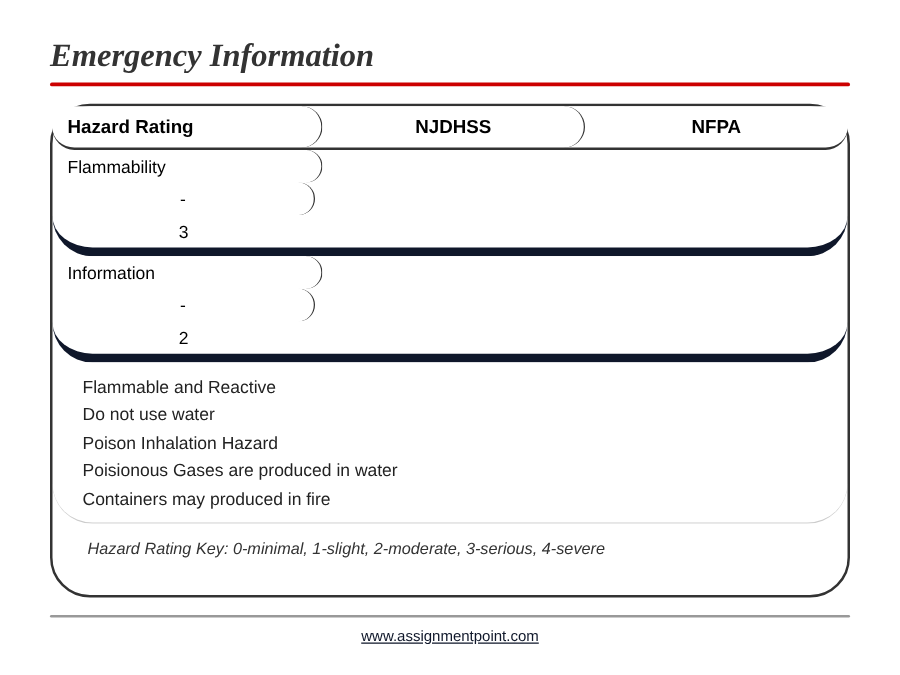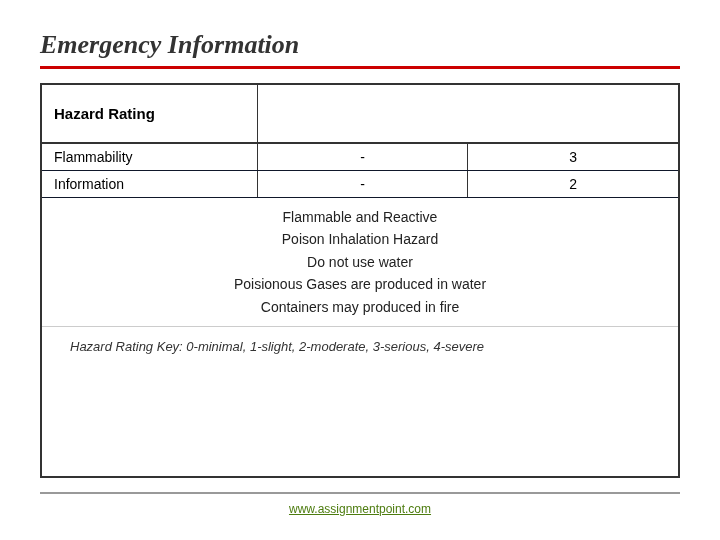--- a/index.html
+++ b/index.html
@@ -1,18 +1,19 @@
 <!DOCTYPE html>
 <html><head>
   <meta charset="utf-8">
   <style>
     * {
       margin: 0;
       padding: 0;
       box-sizing: border-box;
+      border-radius: 32px;
     }
 
     body {
       width: 720px;
       height: 540px;
       background: #ffffff;
       font-family: Arial, sans-serif;
       overflow: hidden;
     }
 
@@ -50,21 +51,21 @@
     }
 
     .table-header-row {
       display: flex;
       background: #ffffff;
       border-bottom: 2px solid #333333;
     }
 
     .col-hazard {
       width: 34%;
-      padding: 20px 12px;
+      padding: 8px 12px;
       font-weight: bold;
       font-size: 15px;
       border-right: 1px solid #333333;
     }
 
     .col-njdhss {
       width: 33%;
       padding: 8px 12px;
       font-weight: bold;
       font-size: 15px;
@@ -75,21 +76,22 @@
     .col-nfpa {
       width: 33%;
       padding: 8px 12px;
       font-weight: bold;
       font-size: 15px;
       text-align: center;
     }
 
     .table-data-row {
       display: flex;
-      border-bottom: 1px solid #0f172a;
+      border-bottom: 7px solid #0f172a;
+      flex-direction: column;
     }
 
     .data-label {
       width: 34%;
       padding: 5px 12px;
       font-size: 14px;
       border-right: 1px solid #333333;
     }
 
     .data-njdhss {
@@ -102,22 +104,21 @@
 
     .data-nfpa {
       width: 33%;
       padding: 5px 12px;
       font-size: 14px;
       text-align: center;
     }
 
     .table-notes-row {
       border-bottom: 1px solid #cccccc;
-      padding: 8px 0;
-      text-align: center;
+      padding: 8px 24px;
     }
 
     .note-line {
       font-size: 14px;
       line-height: 1.6;
       color: #222222;
     }
 
     .table-key-row {
       padding: 10px 12px;
@@ -139,54 +140,56 @@
     }
 
     .footer {
       text-align: center;
       font-size: 12px;
       color: #555555;
       padding-bottom: 4px;
     }
 
     .footer a {
-      color: #4d7c0f;
+      color: #0f172a;
       text-decoration: underline;
     }
   </style>
 </head>
 <body>
 
 <div class="page">
 
   <h1 class="page-title">Emergency Information</h1>
   <div class="title-underline"></div>
 
   <div class="table-container">
 
     <div class="table-header-row">
       <div class="col-hazard">Hazard Rating</div>
+      <div class="col-njdhss">NJDHSS</div>
+      <div class="col-nfpa">NFPA</div>
     </div>
 
     <div class="table-data-row">
       <div class="data-label">Flammability</div>
       <div class="data-njdhss">-</div>
       <div class="data-nfpa">3</div>
     </div>
 
     <div class="table-data-row">
       <div class="data-label">Information</div>
       <div class="data-njdhss">-</div>
       <div class="data-nfpa">2</div>
     </div>
 
     <div class="table-notes-row">
       <div class="note-line">Flammable and Reactive</div>
+      <div class="note-line">Do not use water</div>
       <div class="note-line">Poison Inhalation Hazard</div>
-      <div class="note-line">Do not use water</div>
       <div class="note-line">Poisionous Gases are produced in water</div>
       <div class="note-line">Containers may produced in fire</div>
     </div>
 
     <div class="table-key-row">
       <div class="key-text">Hazard Rating Key: 0-minimal, 1-slight, 2-moderate, 3-serious, 4-severe</div>
     </div>
 
   </div>
 

